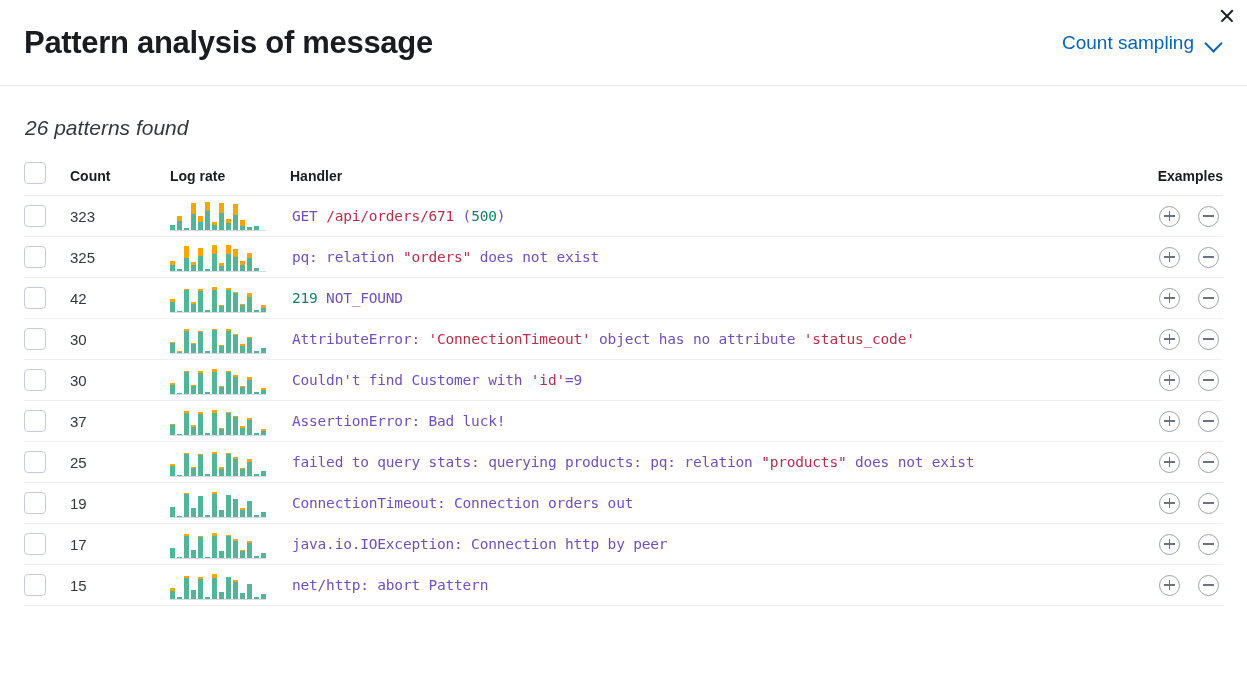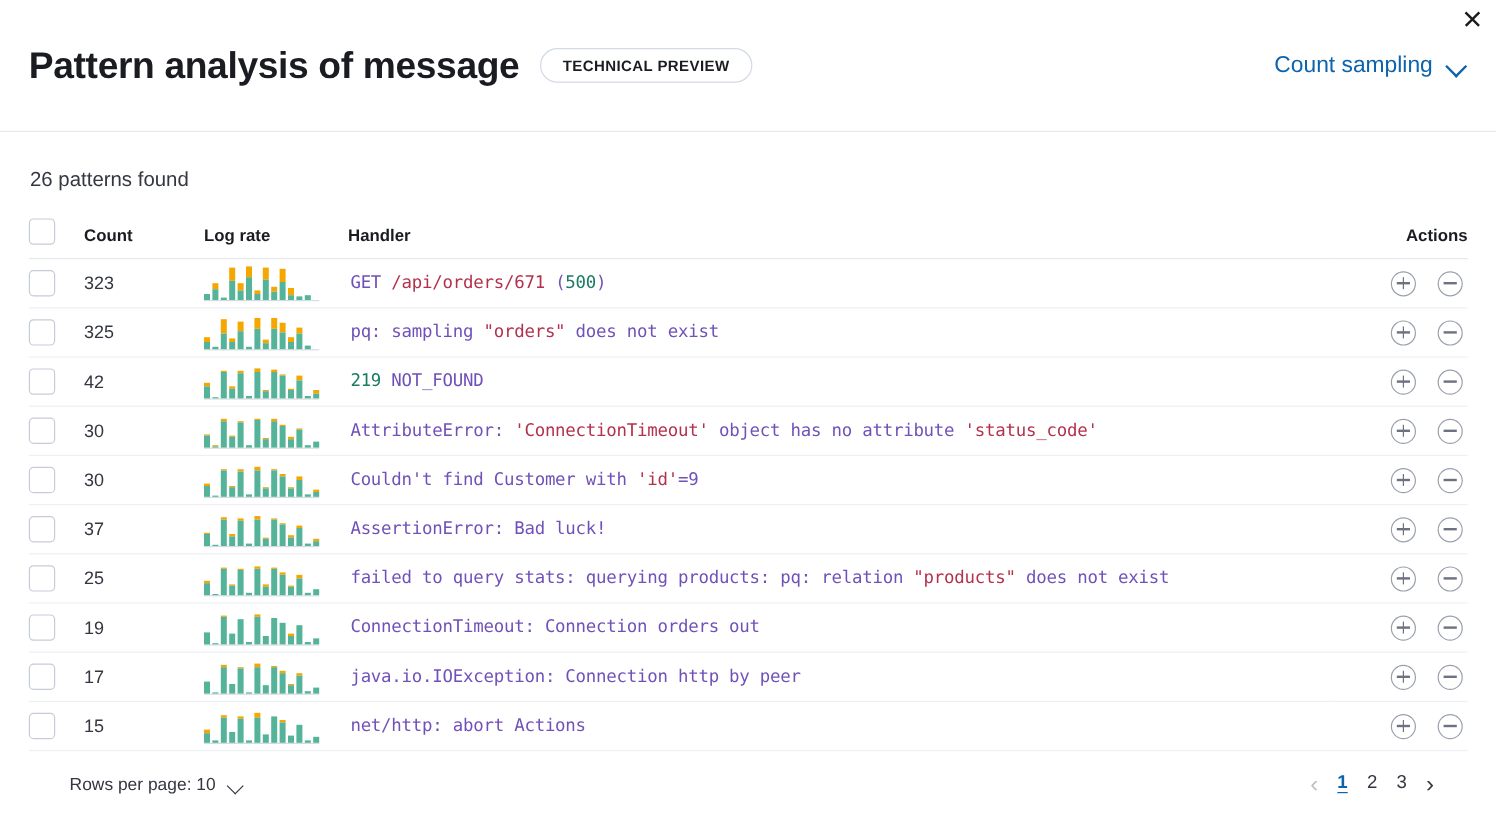--- a/index.html
+++ b/index.html
@@ -7,21 +7,21 @@
     width: 1247px; height: 684px;
     background: #ffffff;
     font-family: "Liberation Sans", sans-serif;
     color: #343741;
     overflow: hidden;
   }
 
   
   .header {
     position: relative;
-    height: 110px;
+    height: 86px;
     border-bottom: 1px solid #e6e8ed;
     display: flex;
     align-items: center;
     padding: 0 24px;
   }
   .title-group { display: flex; align-items: center; gap: 17px; }
   .page-title {
     font-size: 31px; font-weight: 700; letter-spacing: -0.3px;
     color: #1a1c21; white-space: nowrap;
   }
@@ -55,22 +55,23 @@
   .close-btn::before, .close-btn::after {
     content: ""; position: absolute; left: 6px; top: 13px;
     width: 16px; height: 1.7px; background: currentColor;
   }
   .close-btn::before { transform: rotate(45deg); }
   .close-btn::after  { transform: rotate(-45deg); }
 
   
   .body { padding: 0 24px; }
   .patterns-found {
-    font-size: 17px; color: #343741;
+    font-size: 21px; color: #343741;
     padding: 30px 0 22px 1px;
+    font-style: italic;
   }
 
   
   table { width: 100%; border-collapse: collapse; table-layout: fixed; }
   thead th {
     text-align: left; font-size: 14px; font-weight: 700; color: #1a1c21;
     padding: 0 0 11px 0; border-bottom: 1px solid #e6e8ed;
     vertical-align: bottom;
   }
   .col-chk   { width: 46px; }
@@ -148,42 +149,41 @@
   .pg-num.active {
     color: #0b64ad; font-weight: 700; text-decoration: underline; text-underline-offset: 3px;
   }
 </style>
 </head>
 <body>
 
 <div class="header">
   <div class="title-group">
     <div class="page-title">Pattern analysis of message</div>
-    <div class="preview-badge">TECHNICAL PREVIEW</div>
   </div>
   <div class="header-right">
     <span class="sampling-link">Count sampling</span>
     <span class="chev-down"></span>
   </div>
   <div class="close-btn"></div>
 </div>
 
 <div class="body">
   <div class="patterns-found">26 patterns found</div>
 
   <table>
     <thead>
       <tr>
         <th class="col-chk">
           <span class="chk"></span>
         </th>
         <th class="col-count">Count</th>
         <th class="col-rate">Log rate</th>
         <th class="col-ex">Handler</th>
-        <th class="col-act">Actions</th>
+        <th class="col-act">Examples</th>
       </tr>
     </thead>
     <tbody id="rows-body">
         <tr>
           <td>
             <span class="chk"></span>
           </td>
           <td class="count-cell">323</td>
           <td>
             <div class="spark">
@@ -296,21 +296,21 @@
               </div>
               <div class="bar">
                 <div class="top" style="height: 5.4px;"></div>
                 <div class="base" style="height: 12.6px;"></div>
               </div>
               <div class="bar">
                 <div class="base" style="height: 3px;"></div>
               </div>
             </div>
           </td>
-          <td class="ex"><span class="tok-default">pq: sampling </span><span class="tok-string">"orders"</span><span class="tok-default"> does not exist</span></td>
+          <td class="ex"><span class="tok-default">pq: relation </span><span class="tok-string">"orders"</span><span class="tok-default"> does not exist</span></td>
           <td>
             <div class="actions">
               <span class="icon-circle plus"></span>
               <span class="icon-circle"></span>
             </div>
           </td>
         </tr>
         <tr>
           <td>
             <span class="chk"></span>
@@ -837,37 +837,24 @@
                 <div class="base" style="height: 15px;"></div>
               </div>
               <div class="bar">
                 <div class="base" style="height: 2.4px;"></div>
               </div>
               <div class="bar">
                 <div class="base" style="height: 4.8px;"></div>
               </div>
             </div>
           </td>
-          <td class="ex"><span class="tok-default">net/http: abort Actions</span></td>
+          <td class="ex"><span class="tok-default">net/http: abort Pattern</span></td>
           <td>
             <div class="actions">
               <span class="icon-circle plus"></span>
               <span class="icon-circle"></span>
             </div>
           </td>
         </tr>
       </tbody>
   </table>
 
-  <div class="footer">
-    <div class="rows-per-page">
-      <span>Rows per page: 10</span>
-      <span class="chev-sm"></span>
-    </div>
-    <div class="pager" id="pager">
-      <span class="pg-arrow disabled">‹</span>
-      <span class="pg-num active">1</span>
-        <span class="pg-num">2</span>
-        <span class="pg-num">3</span>
-        <span class="pg-arrow" id="next-arrow">›</span>
-    </div>
-  </div>
 </div>
 
 </body></html>

